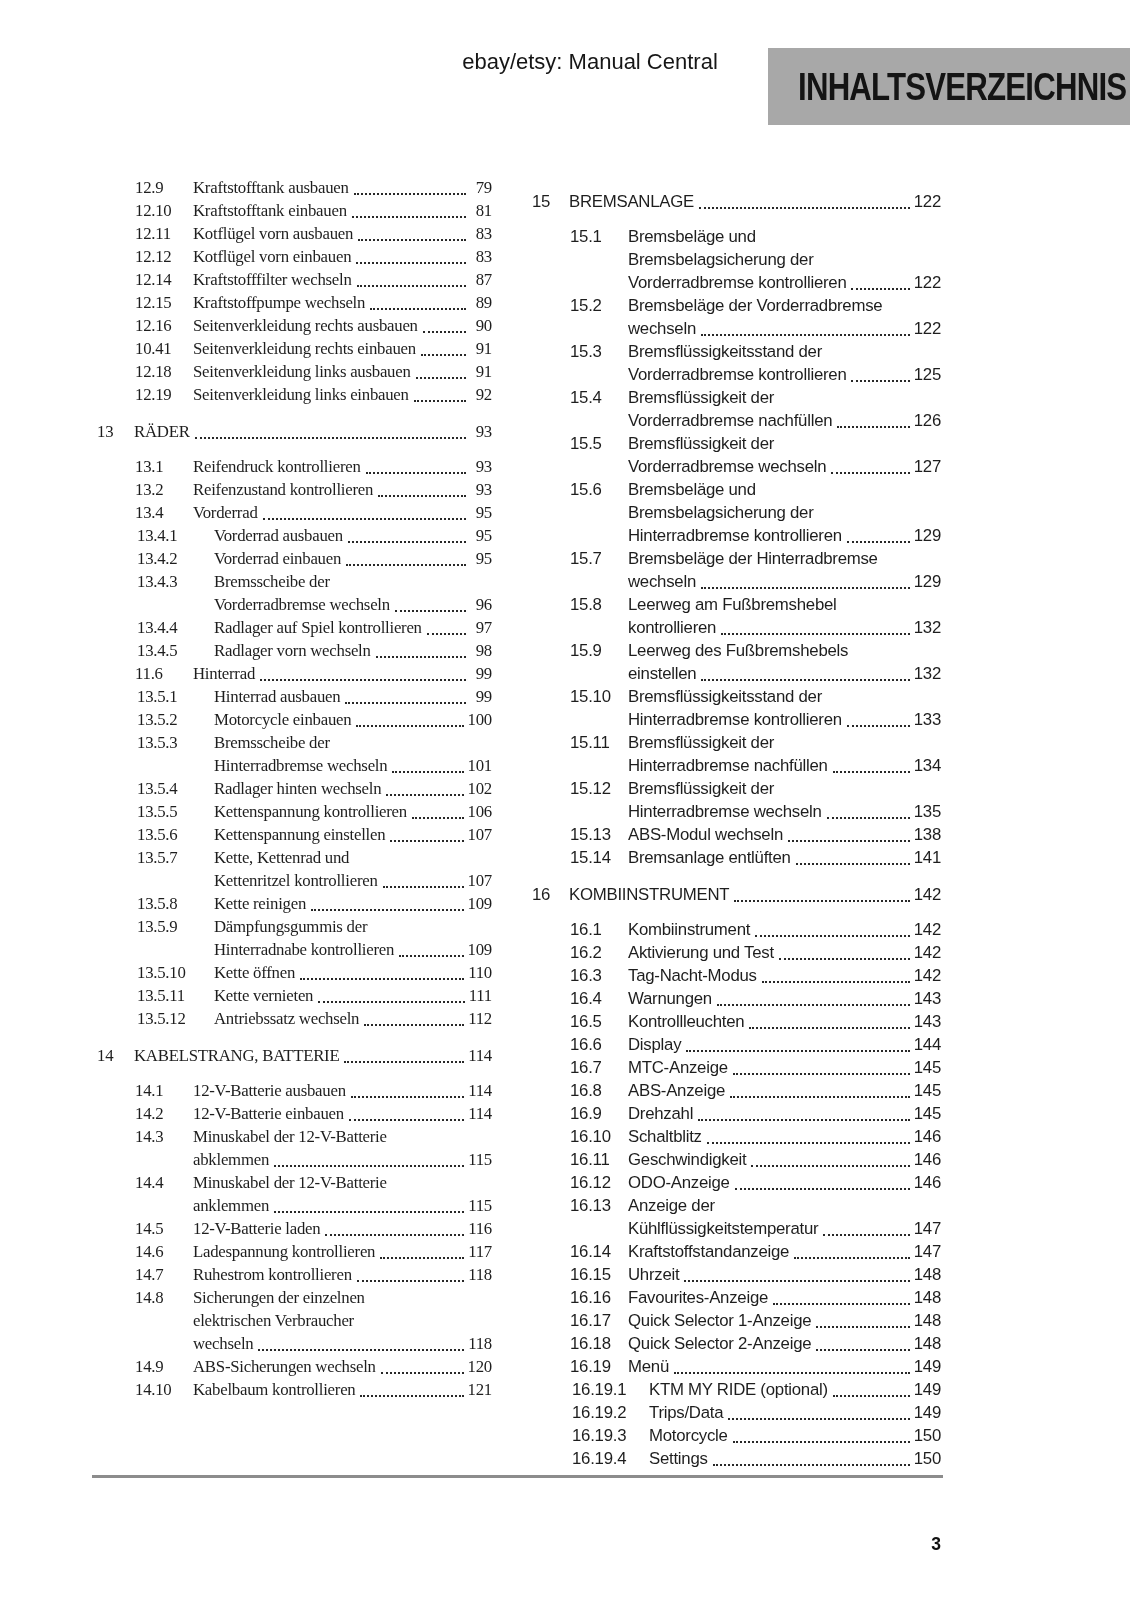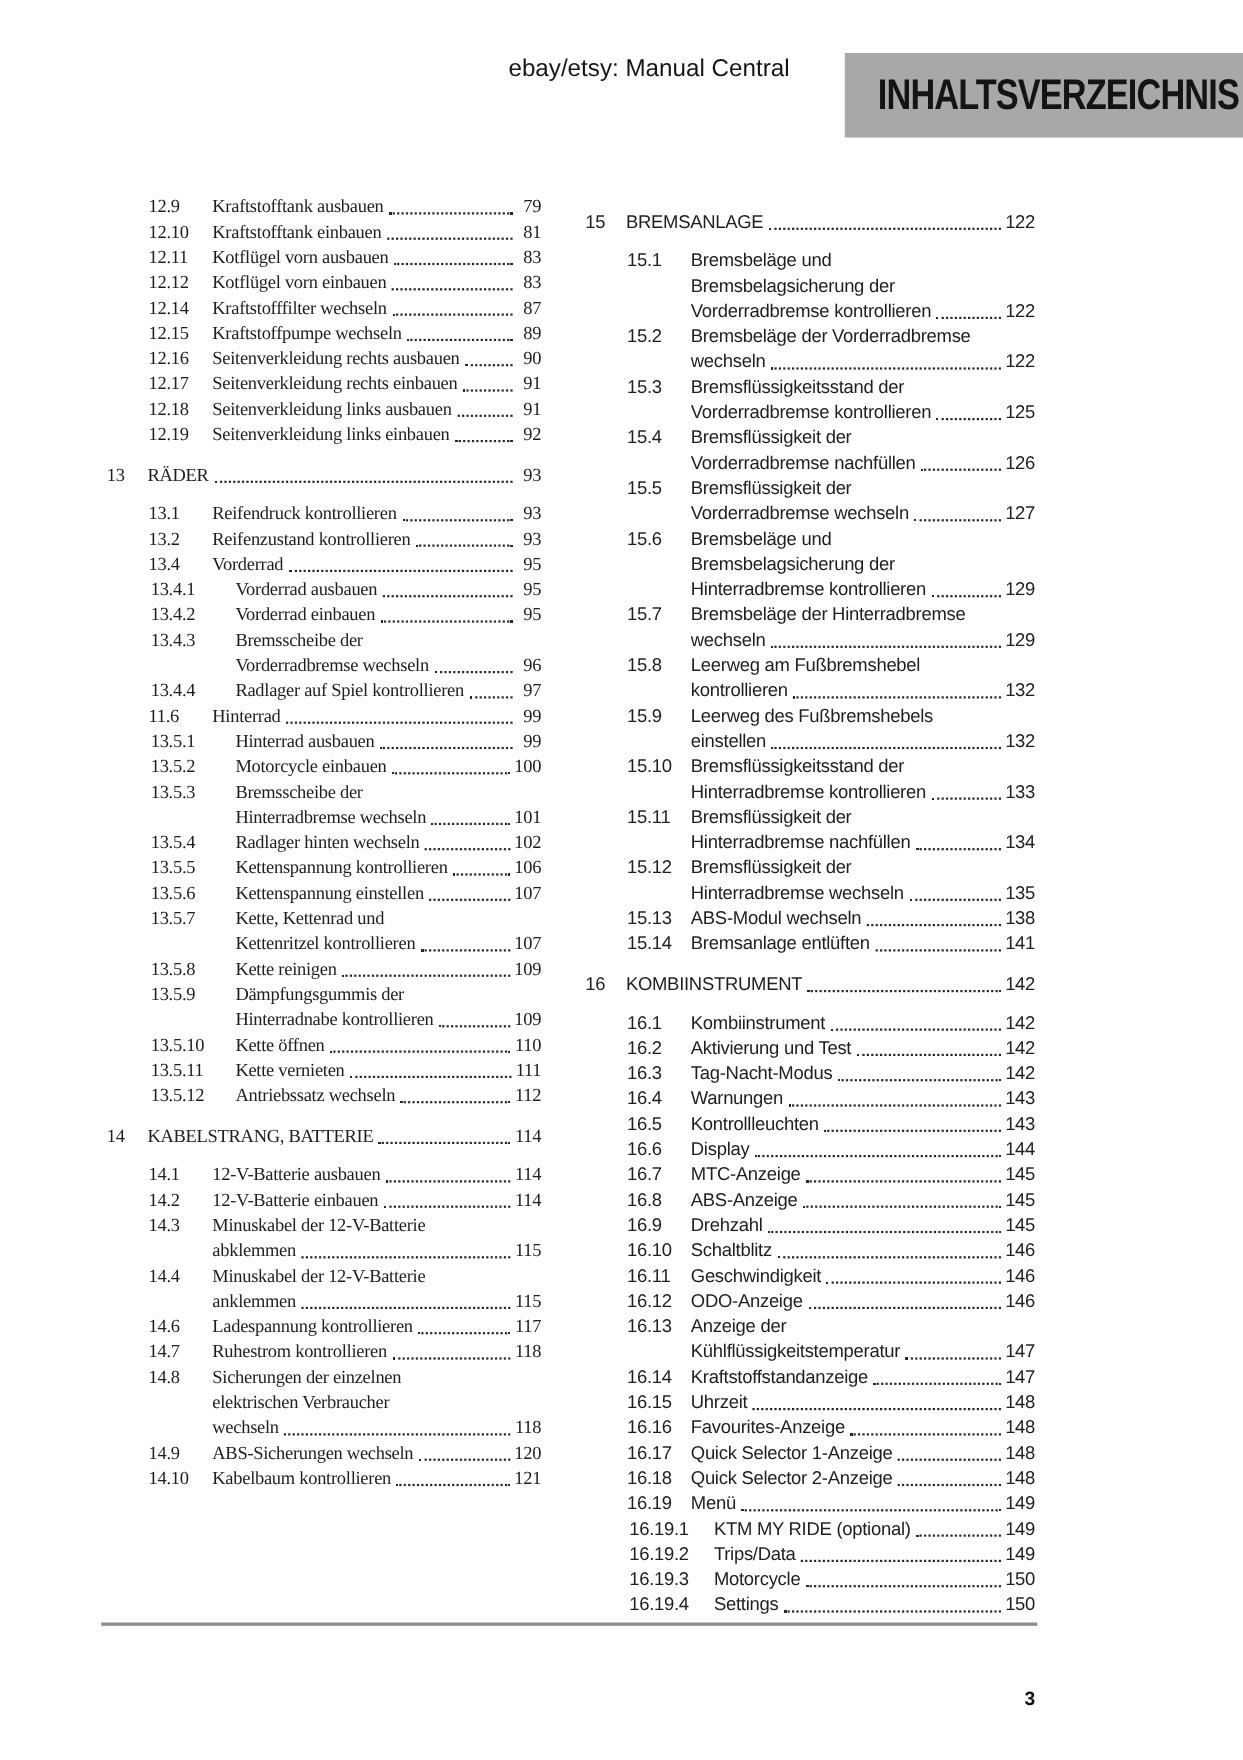--- a/index.html
+++ b/index.html
@@ -124,21 +124,21 @@
         <span class="num">12.16</span>
         <div class="block">
           <div class="lastline">
             <span class="text">Seitenverkleidung rechts ausbauen</span>
             <span class="leader"></span>
             <span class="pagenum">90</span>
           </div>
         </div>
       </div>
       <div class="entry sub">
-        <span class="num">12.17</span>
+        <span class="num">10.41</span>
         <div class="block">
           <div class="lastline">
             <span class="text">Seitenverkleidung rechts einbauen</span>
             <span class="leader"></span>
             <span class="pagenum">91</span>
           </div>
         </div>
       </div>
       <div class="entry sub">
         <span class="num">12.18</span>
@@ -234,20 +234,30 @@
       <div class="entry subsub">
         <span class="num">13.4.4</span>
         <div class="block">
           <div class="lastline">
             <span class="text">Radlager auf Spiel kontrollieren</span>
             <span class="leader"></span>
             <span class="pagenum">97</span>
           </div>
         </div>
       </div>
+      <div class="entry subsub">
+        <span class="num">13.4.5</span>
+        <div class="block">
+          <div class="lastline">
+            <span class="text">Radlager vorn wechseln</span>
+            <span class="leader"></span>
+            <span class="pagenum">98</span>
+          </div>
+        </div>
+      </div>
       <div class="entry sub">
         <span class="num">11.6</span>
         <div class="block">
           <div class="lastline">
             <span class="text">Hinterrad</span>
             <span class="leader"></span>
             <span class="pagenum">99</span>
           </div>
         </div>
       </div>
@@ -416,20 +426,30 @@
         </div>
       </div>
       <div class="entry sub">
         <span class="num">14.4</span>
         <div class="block">
           <div class="line">Minuskabel der 12-V-Batterie</div>
           <div class="lastline">
             <span class="text">anklemmen</span>
             <span class="leader"></span>
             <span class="pagenum">115</span>
+          </div>
+        </div>
+      </div>
+      <div class="entry sub">
+        <span class="num">14.5</span>
+        <div class="block">
+          <div class="lastline">
+            <span class="text">12-V-Batterie laden</span>
+            <span class="leader"></span>
+            <span class="pagenum">116</span>
           </div>
         </div>
       </div>
       <div class="entry sub">
         <span class="num">14.6</span>
         <div class="block">
           <div class="lastline">
             <span class="text">Ladespannung kontrollieren</span>
             <span class="leader"></span>
             <span class="pagenum">117</span>

